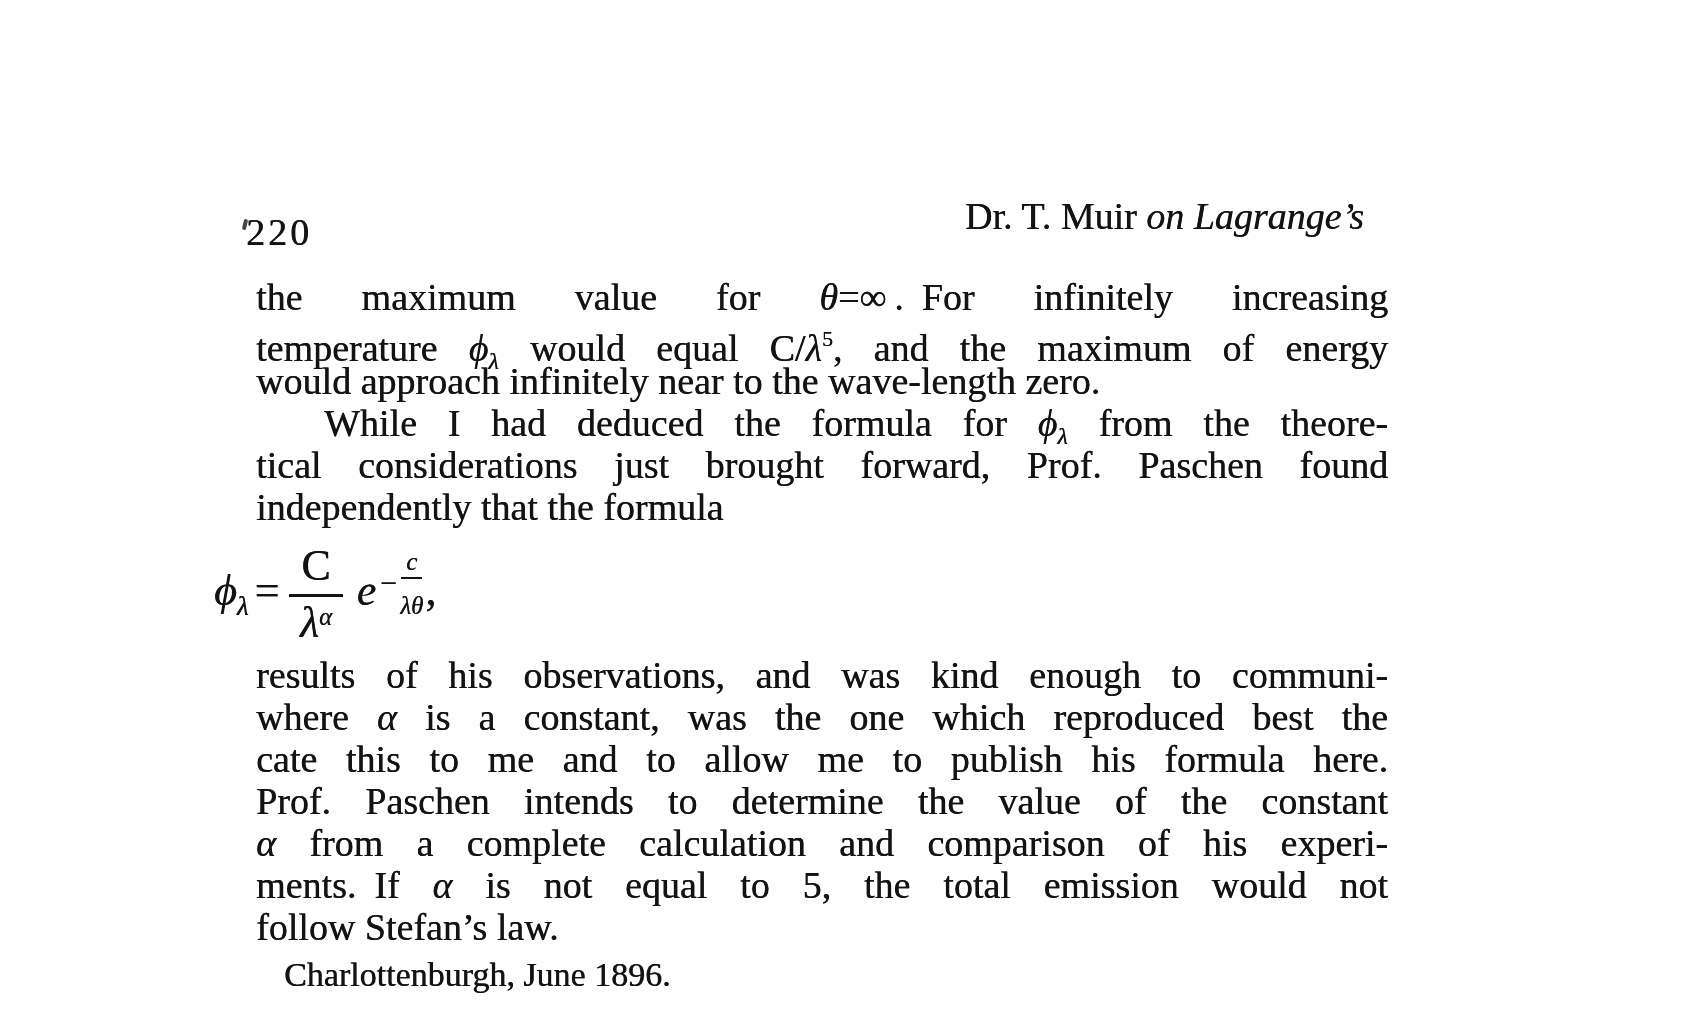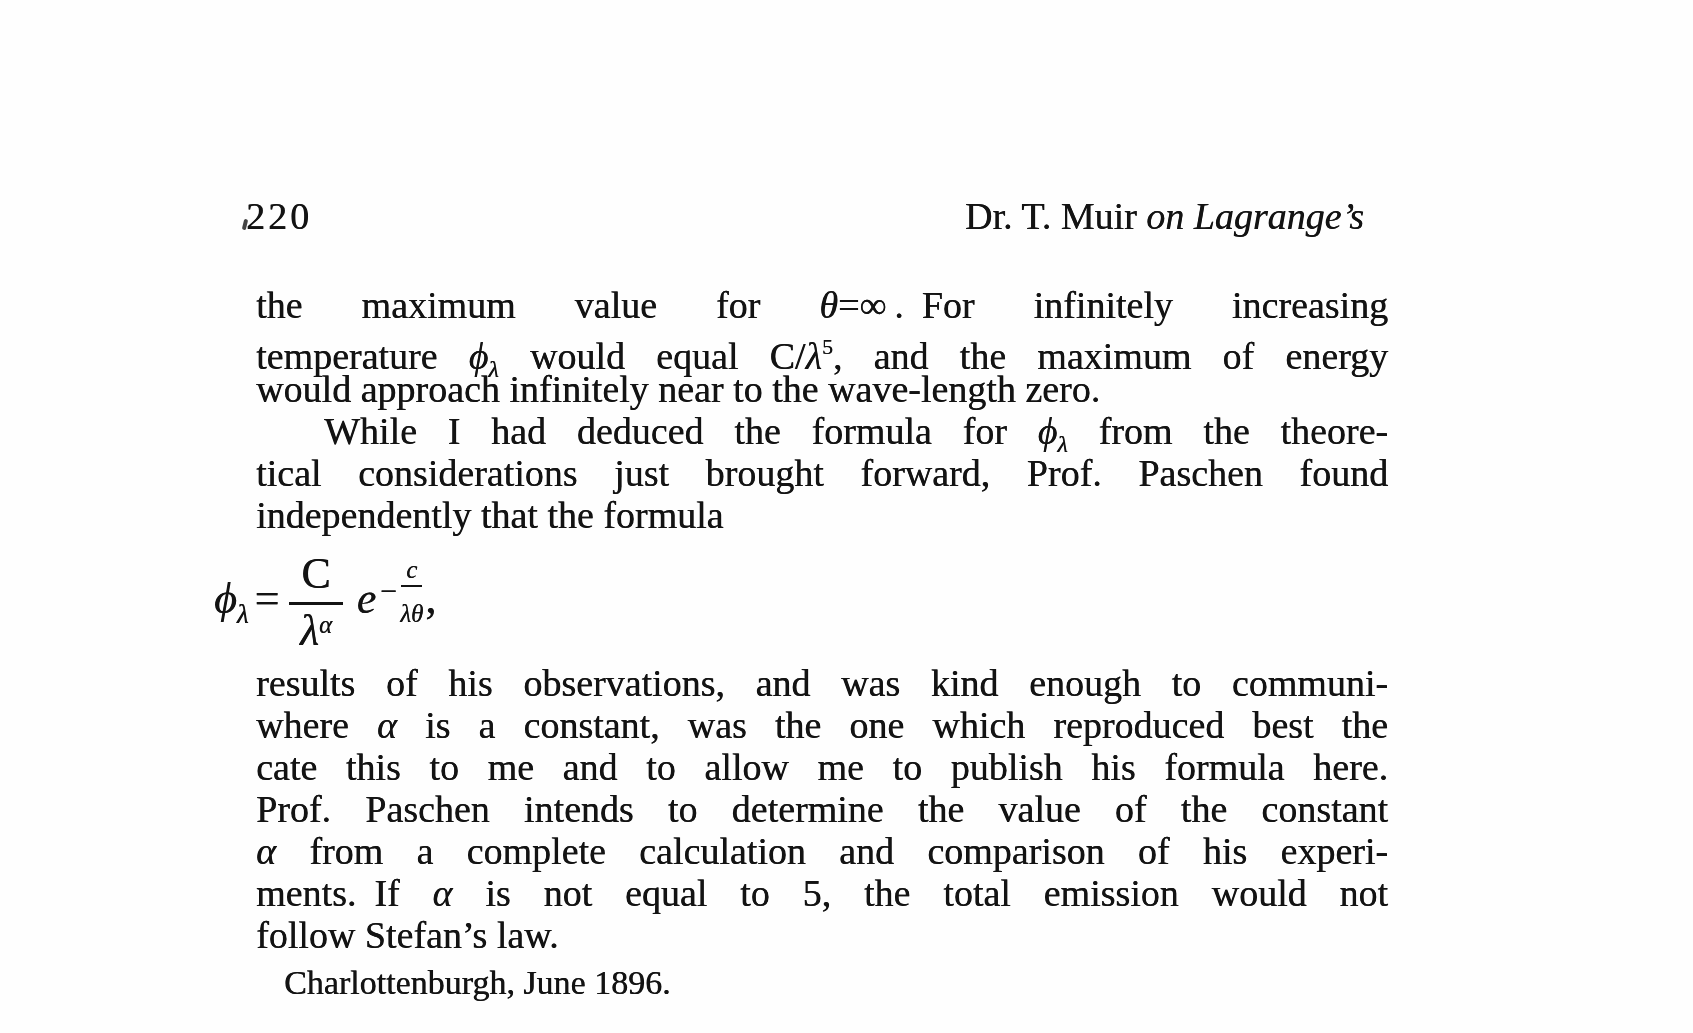--- a/index.html
+++ b/index.html
@@ -18,38 +18,37 @@
 
   .it { font-style: italic; }
 
   
   .running-head {
     position: absolute;
     left: 256px; top: 192px;
     width: 1132px; height: 48px;
     font-size: 38px; line-height: 48px;
   }
-  .pagenum { position: absolute; left: -10px; top: 0; letter-spacing: 3px; text-align: right; }
+  .pagenum { position: absolute; left: -10px; top: 16px; letter-spacing: 3px; text-align: right; }
   .running-title { text-align: right; transform: translateX(-24px); }
 
   
   .speck {
     position: absolute; left: 243px; top: 219px;
     width: 4px; height: 11px; background: #444;
     border-radius: 2px; transform: rotate(14deg);
   }
 
   
   .body-text {
     position: absolute;
     left: 256px; top: 276px;
     width: 1132px;
     font-size: 38px; line-height: 42px;
     white-space: nowrap;
-    margin-top: 8px;
   }
   .line { height: 42px; }
   .just { text-align: justify; text-align-last: justify; }
   .indent1 { text-indent: 68px; }
 
   .ssub { font-size: 24px; vertical-align: -8px; font-style: italic; }
   .ssup { font-size: 22px; vertical-align: 15px; }
   .sgap { display: inline-block; width: 18px; }
 
   .dateline {

